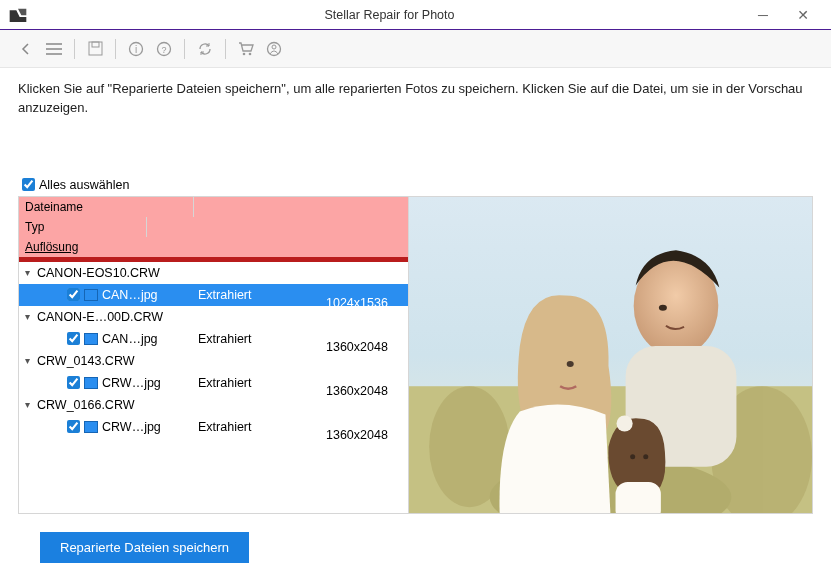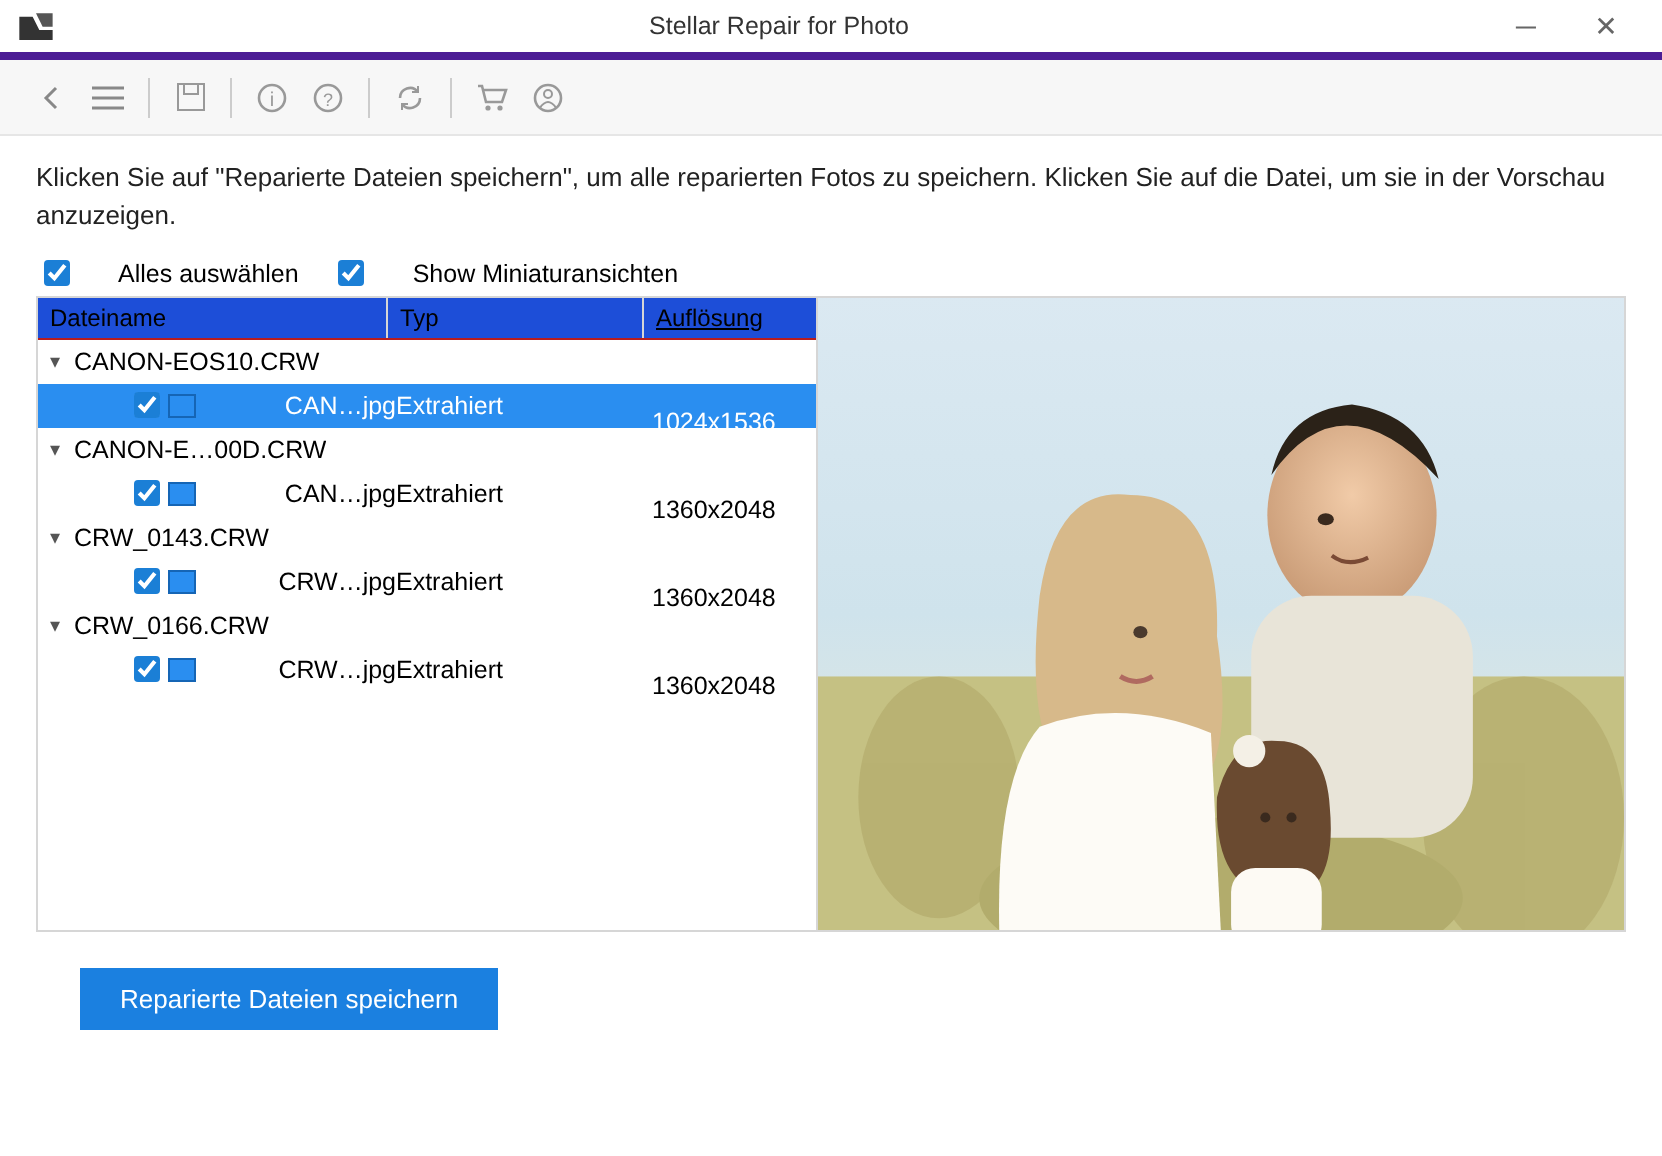--- a/index.html
+++ b/index.html
@@ -1,51 +1,51 @@
 <!DOCTYPE html>
 <html><head>
 <meta charset="utf-8">
 <style>
 * { box-sizing: border-box; margin: 0; padding: 0; font-family: "Segoe UI", Tahoma, sans-serif; }
 body { width: 831px; height: 578px; background: #fff; overflow: hidden; }
 
-.titlebar { height: 30px; display: flex; align-items: center; padding: 0 8px; border-bottom: 4px solid #4c1d95; }
+.titlebar { height: 30px; display: flex; align-items: center; padding: 0 8px; border-bottom: 1px solid #4c1d95; }
 .app-icon { width: 20px; height: 16px; margin-right: 8px; }
 .title { flex: 1; text-align: center; font-size: 12.5px; color: #333; }
 .win-btn { width: 40px; height: 28px; display: flex; align-items: center; justify-content: center; color: #666; font-size: 14px; cursor: pointer; }
 
 .toolbar { height: 38px; display: flex; align-items: center; padding: 0 12px; gap: 0; background: #f7f7f7; border-bottom: 1px solid #e6e6e6; }
 .tb-btn { width: 28px; height: 28px; display: flex; align-items: center; justify-content: center; color: #888; cursor: pointer; }
 .tb-sep { width: 1px; height: 20px; background: #ccc; margin: 0 6px; }
 
 .content { padding: 12px 18px 0 18px; }
 .status-line { font-size: 13px; color: #222; margin-bottom: 4px; }
 .hint-line { font-size: 13px; color: #222; margin-bottom: 2px; line-height: 1.45; }
 
 .check-row { display: flex; gap: 16px; margin: 12px 0 4px 0; font-size: 12.5px; }
-.check-row label { display:flex; align-items:center; gap:20px; cursor:pointer;}
+.check-row label { display:flex; align-items:center; gap:0; cursor:pointer;margin-top:48px;}
 .check-row input { accent-color:#1b7fd6; }
 
 .panel { display: flex; border: 1px solid #d6d6d6; height: 318px; }
 .tree-wrap { width: 390px; display: flex; flex-direction: column; border-right: 1px solid #d6d6d6; }
-.cols { display: flex; background: #1d4ed8; border-bottom: 1px solid #b91c1c; font-size: 12px; }
+.cols { display: flex; background: #fca5a5; border-bottom: 5px solid #b91c1c; font-size: 12px; flex-direction: column; }
 .col { padding: 3px 6px; border-right: 1px solid #d6d6d6; }
 .col-name { width: 175px; }
 .col-type { width: 128px; }
 .col-res { flex: 1; border-right: none; text-decoration: underline; }
 
 .tree { flex: 1; overflow: auto; font-size: 12.5px; }
 .row { display: flex; align-items: center; height: 22px; padding-left: 6px; }
 .row.parent { }
 .row.child { }
 .row.sel { background: #2a8ef0; color: #fff; }
 .chev { width: 12px; color: #555; font-size: 10px; display:inline-block; }
 .cb { margin: 0 4px; accent-color:#1b7fd6; }
 .thumb-ic { width:14px; height:12px; background:#2a8ef0; border:1px solid #1565b5; display:inline-block; margin-right:4px; }
-.c-name { width: 150px; white-space: nowrap; overflow: hidden; text-align: right; }
+.c-name { width: 150px; white-space: nowrap; overflow: hidden; }
 .c-type { width: 128px; }
 .c-res { flex: 1; margin-top: 16px; }
 
 .preview { flex: 1; display:flex; align-items:center; justify-content:center; background:#fff; overflow:hidden;}
 .preview svg { width: 100%; height: 100%; }
 
 .footer { display:flex; justify-content:flex-start; padding: 18px 0; margin-left: 40px; }
 .save-btn { background:#1b80e0; color:#fff; border:none; padding: 8px 20px; font-size: 13px; cursor:pointer; }
 
 </style>
@@ -119,24 +119,20 @@
     </div>
 </div>
 
 <div class="content">
   <div class="hint-line">Klicken Sie auf "Reparierte Dateien speichern", um alle reparierten Fotos zu speichern. Klicken Sie auf die Datei, um sie in der Vorschau anzuzeigen.</div>
 
   <div class="check-row">
     <label>
         <input type="checkbox" checked="" class="cb" style="">
         <span>Alles auswählen</span>
-      </label>
-    <label>
-        <input type="checkbox" checked="" class="cb" style="">
-        <span>Show Miniaturansichten</span>
       </label>
   </div>
 
   <div class="panel">
     <div class="tree-wrap">
       <div class="cols">
         <div class="col col-name">Dateiname</div>
         <div class="col col-type">Typ</div>
         <div class="col col-res">Auflösung</div>
       </div>

